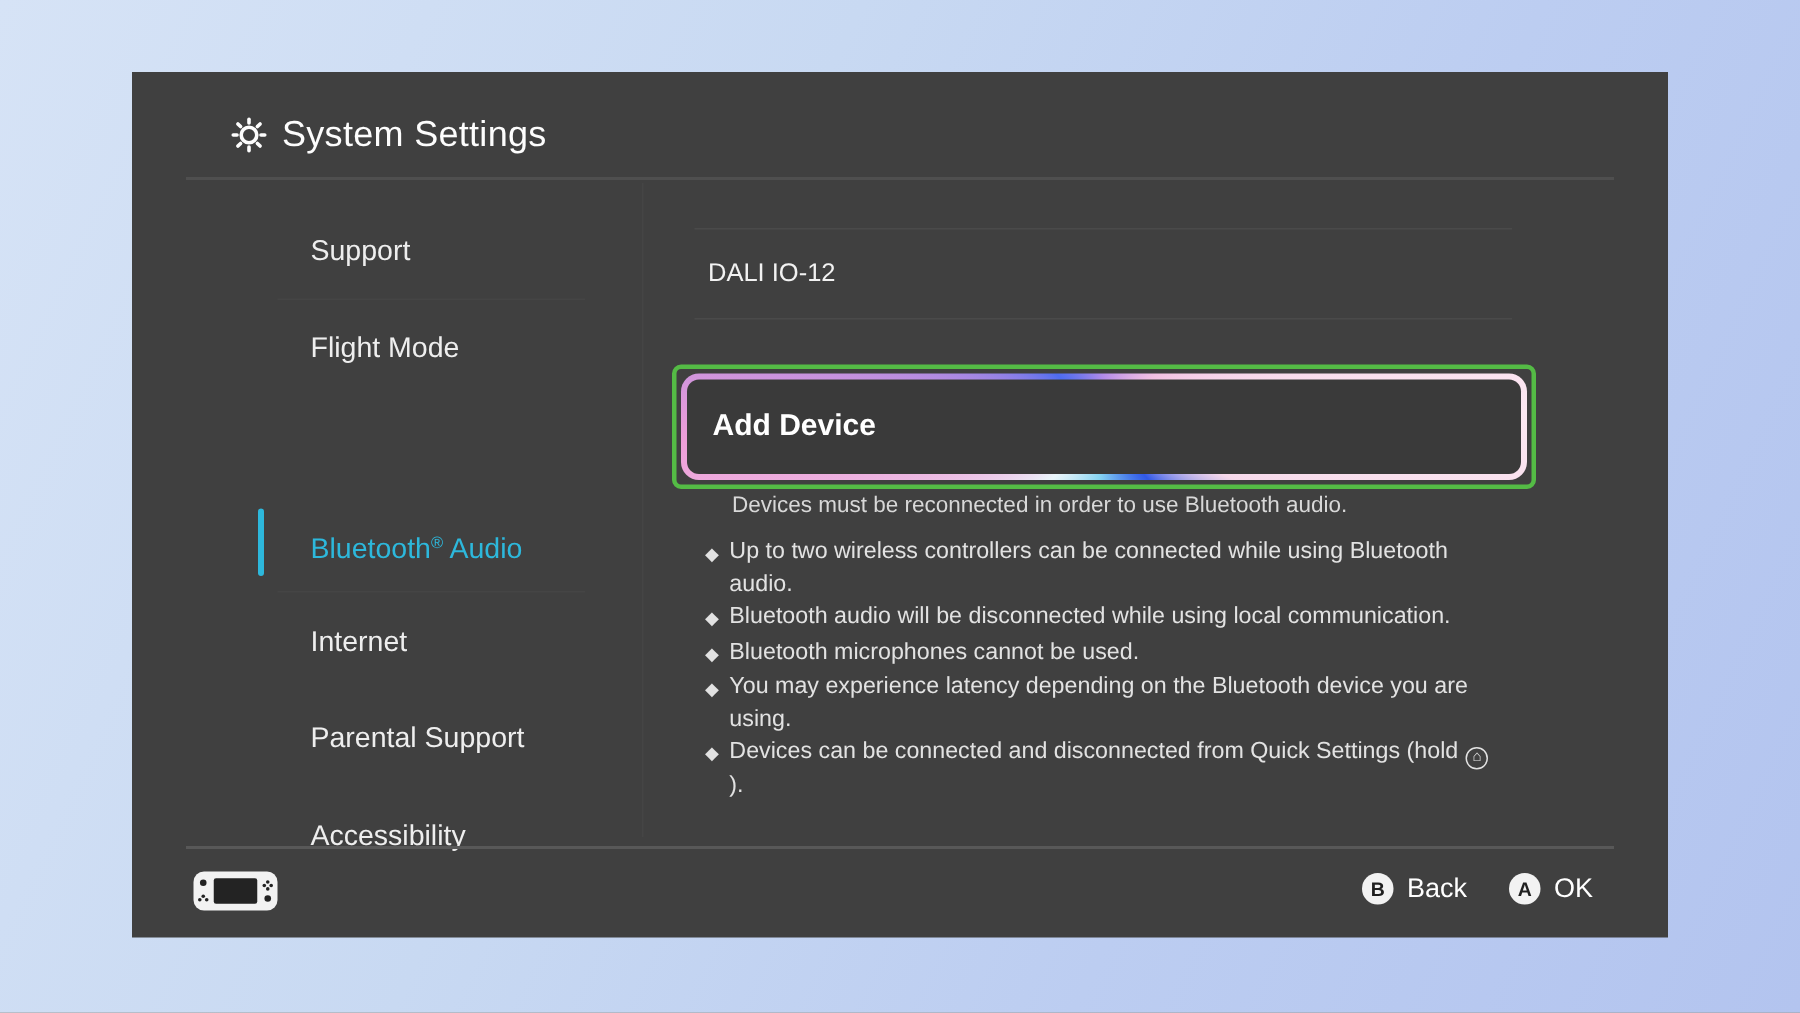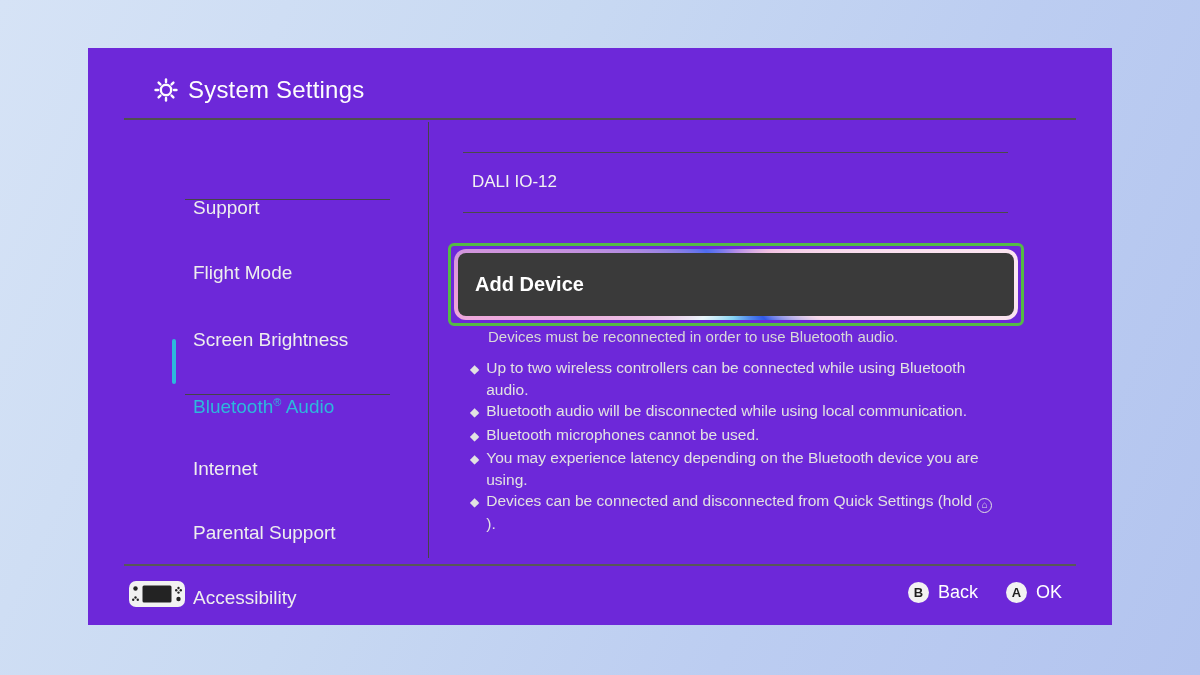--- a/index.html
+++ b/index.html
@@ -7,38 +7,38 @@
   body {
     font-family: "Liberation Sans", "DejaVu Sans", sans-serif;
     background: linear-gradient(115deg, #d6e3f6 0%, #c8d9f2 38%, #bccdf1 68%, #b3c4ef 100%);
     position: relative;
     overflow: hidden;
   }
   .screen {
     position: absolute;
     left: 88px; top: 48px;
     width: 1024px; height: 577px;
-    background: #6d28d9;
+    background: #404040;
   }
   
   .header-title {
     position: absolute; left: 66px; top: 28px;
     display: flex; align-items: center; gap: 10px;
     color: #fdfdfd; font-size: 24px; font-weight: 500; letter-spacing: .2px;
   }
   .gear-icon svg { display: block; }
   .header-divider {
     position: absolute; left: 36px; top: 70px;
     width: 952px; height: 2px; background: #4f4f4f;
   }
   
   .sidebar-item {
-    position: absolute; left: 105px;
+    position: absolute; left: 119px;
     color: #eeeeee; font-size: 19px; line-height: 22px;
-    cursor: pointer; white-space: nowrap; margin-top: 40px;
+    cursor: pointer; white-space: nowrap;
   }
   .sidebar-item.selected { color: #2db8dc; text-align: right; }
   .sidebar-item sup { font-size: 11px; }
   .selected-bar {
     position: absolute; left: 84px; top: 291px;
     width: 4px; height: 45px; background: #2db8dc; border-radius: 2px;
   }
   .sidebar-divider {
     position: absolute; left: 97px;
     width: 205px; height: 1px; background: #454545;
@@ -135,21 +135,20 @@
         </g>
       </svg>
     </span>
     <span>System Settings</span>
   </div>
   <div class="header-divider"></div>
 
   <div class="sidebar-item" style="top:109px">Support</div>
   <div class="sidebar-divider" style="top:151px"></div>
   <div class="sidebar-item" style="top:174px">Flight Mode</div>
-  <div class="sidebar-item" style="top:241px">Screen Brightness</div>
   <div class="selected-bar"></div>
   <div class="sidebar-item selected" style="top:303px"><span>Bluetooth</span><sup>®</sup><span> Audio</span></div>
   <div class="sidebar-divider" style="top:346px"></div>
   <div class="sidebar-item" style="top:370px">Internet</div>
   <div class="sidebar-item" style="top:434px">Parental Support</div>
   <div class="sidebar-item" style="top:499px">Accessibility</div>
 
   <div class="vertical-divider"></div>
 
   <div class="content-divider" style="top:104px"></div>

